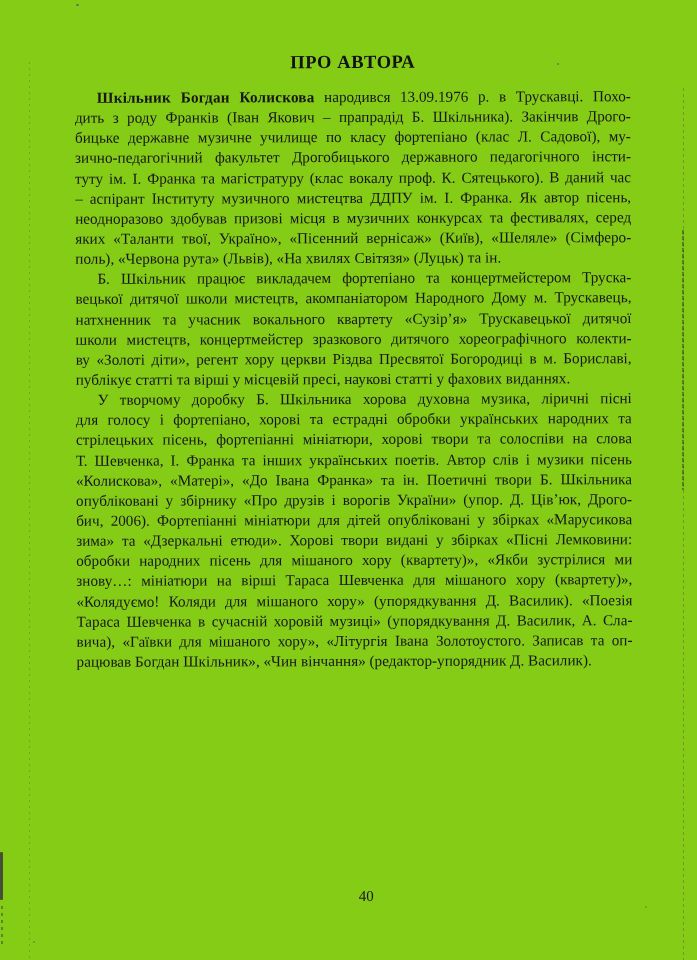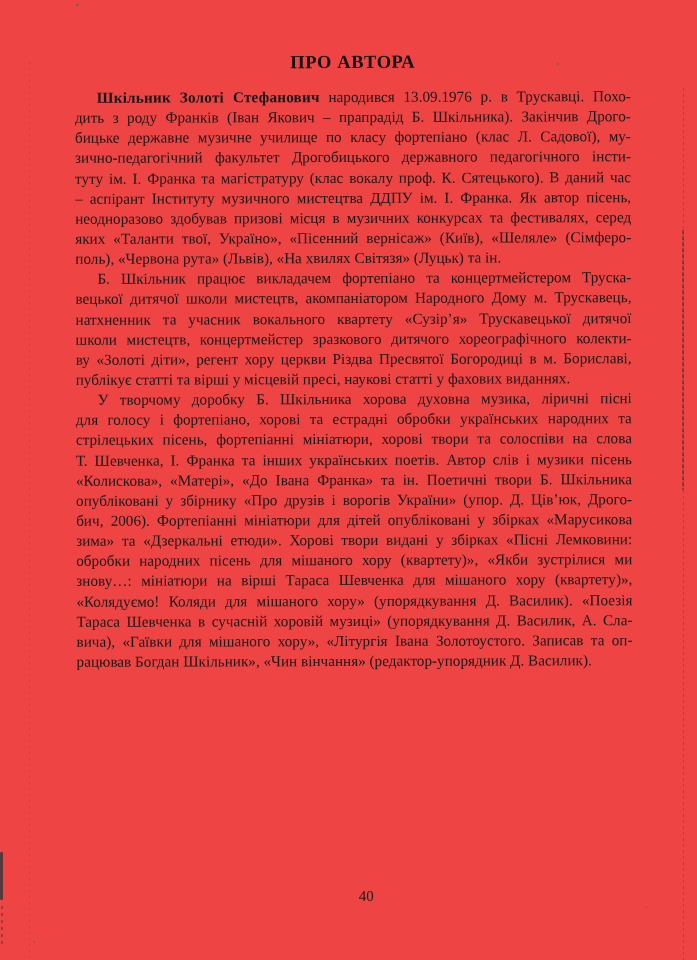--- a/index.html
+++ b/index.html
@@ -9,21 +9,21 @@
   body {
     width: 697px;
     height: 960px;
     background: #e9e9e7;
     font-family: "Liberation Serif", "DejaVu Serif", serif;
   }
   .page {
     position: relative;
     width: 697px;
     height: 960px;
-    background: #ef4444;
+    background: #84cc16;
     overflow: hidden;
     color: #151515;
   }
   .scan-content {
     position: absolute;
     left: 0; top: 0; right: 0; bottom: 0;
     transform: rotate(-0.18deg);
   }
   .doc-title {
     position: absolute;
@@ -139,21 +139,21 @@
 </head>
 <body>
 
 <div class="page">
 
   <div class="scan-content">
     <div class="doc-title">ПРО АВТОРА</div>
 
     <div class="text-block">
         <div class="paragraph">
-          <div class="line first"><b>Шкільник Золоті Стефанович</b> народився 13.09.1976 р. в Трускавці. Похо-</div>
+          <div class="line first"><b>Шкільник Богдан Колискова</b> народився 13.09.1976 р. в Трускавці. Похо-</div>
           <div class="line">дить з роду Франків (Іван Якович – прапрадід Б. Шкільника). Закінчив Дрого-</div>
           <div class="line">бицьке державне музичне училище по класу фортепіано (клас Л. Садової), му-</div>
           <div class="line">зично-педагогічний факультет Дрогобицького державного педагогічного інсти-</div>
           <div class="line">туту ім. І. Франка та магістратуру (клас вокалу проф. К. Сятецького). В даний час</div>
           <div class="line">– аспірант Інституту музичного мистецтва ДДПУ ім. І. Франка. Як автор пісень,</div>
           <div class="line">неодноразово здобував призові місця в музичних конкурсах та фестивалях, серед</div>
           <div class="line">яких «Таланти твої, Україно», «Пісенний вернісаж» (Київ), «Шеляле» (Сімферо-</div>
           <div class="line last">поль), «Червона рута» (Львів), «На хвилях Світязя» (Луцьк) та ін.</div>
         </div>
         <div class="paragraph">

